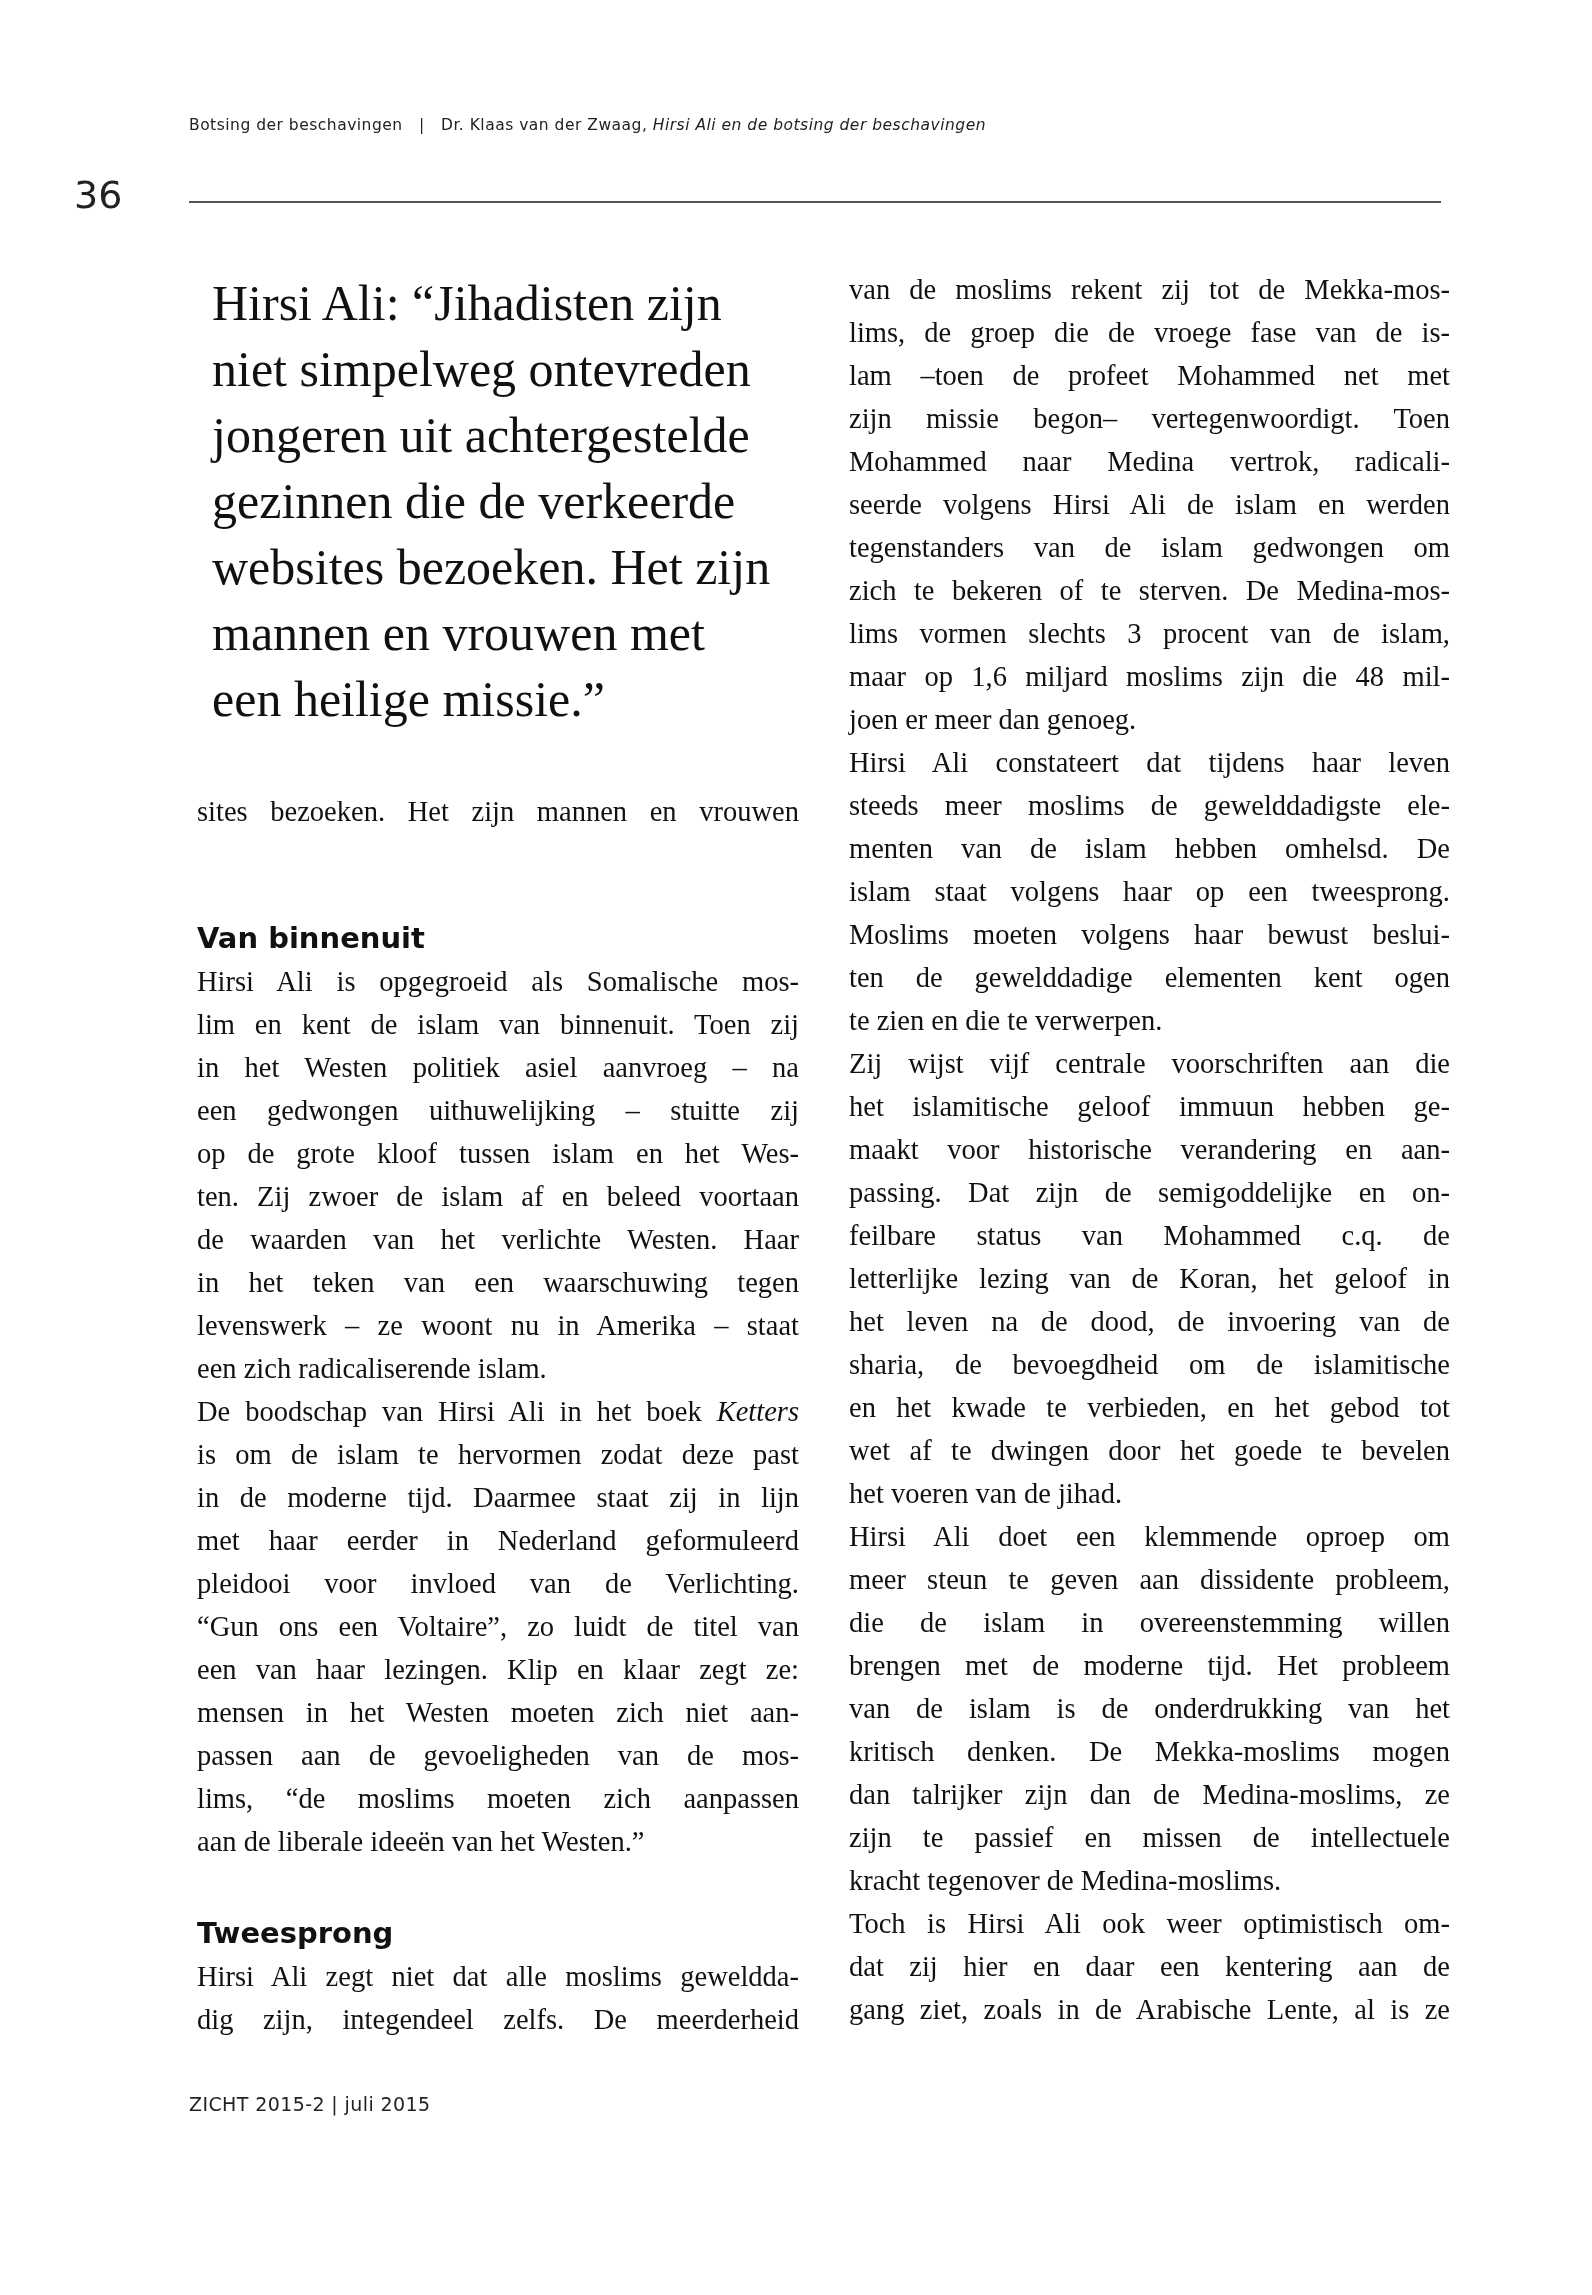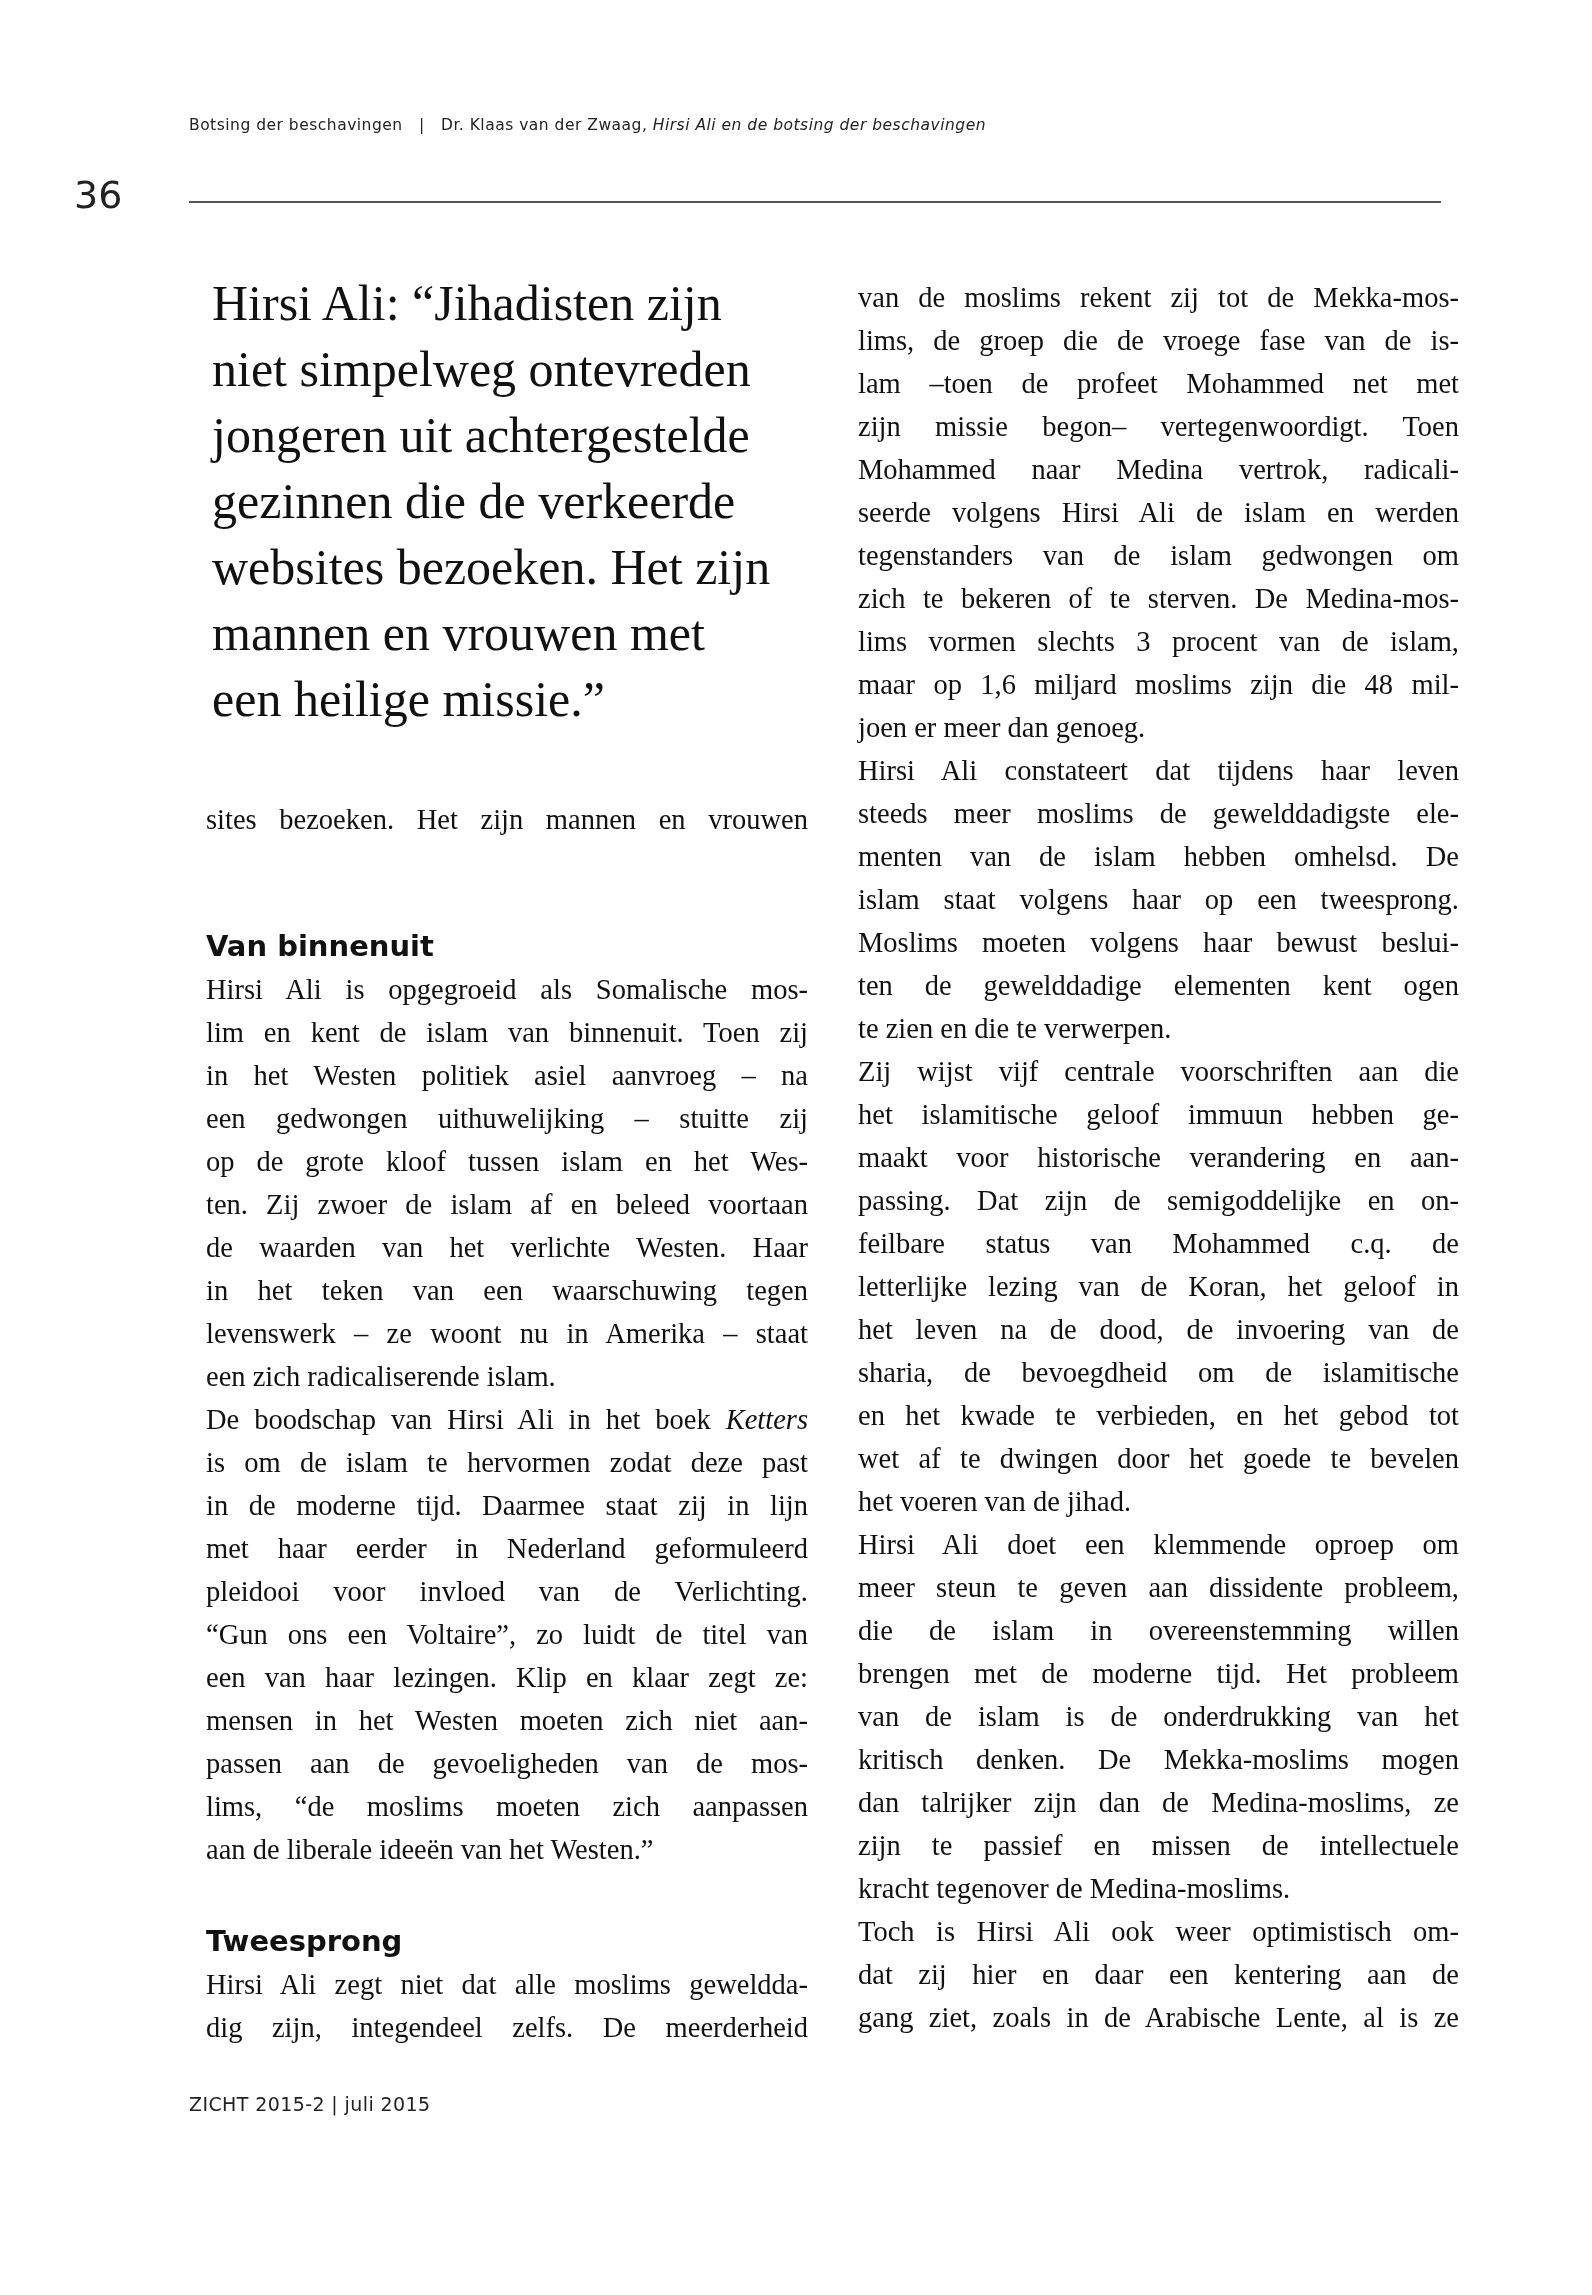--- a/index.html
+++ b/index.html
@@ -21,21 +21,21 @@
     position: absolute; top: 0;
     font-family: "Liberation Serif", serif; font-size: 28.5px; line-height: 43px; color: #111;
   }
   .col-left { left: 189px; width: 602px; }
   .col-right { left: 841px; width: 601px; }
   .headline {
     position: absolute; left: 189px; top: 270px; width: 621px;
     font-family: "Liberation Serif", serif; font-size: 50px; line-height: 66px; color: #111; margin-left: 23px;
   }
   .headline .line { display: block; white-space: nowrap; }
-  .blk { position: absolute; left: 17px; width: 100%; margin-top: 8px; }
+  .blk { position: absolute; left: 8px; width: 100%; }
   .ln { display: block; height: 43px; text-align: justify; text-align-last: justify; white-space: nowrap; overflow: visible; }
   .ln.last { text-align-last: left; }
   .subhead {
     font-family: "DejaVu Sans", sans-serif; font-weight: bold; font-size: 29px; line-height: 43px; color: #111;
     display: block;
   }
   .footer {
     position: absolute; left: 189px; top: 2093px;
     font-family: "DejaVu Sans", sans-serif; font-size: 19px; letter-spacing: 0.4px; color: #222;
   }

